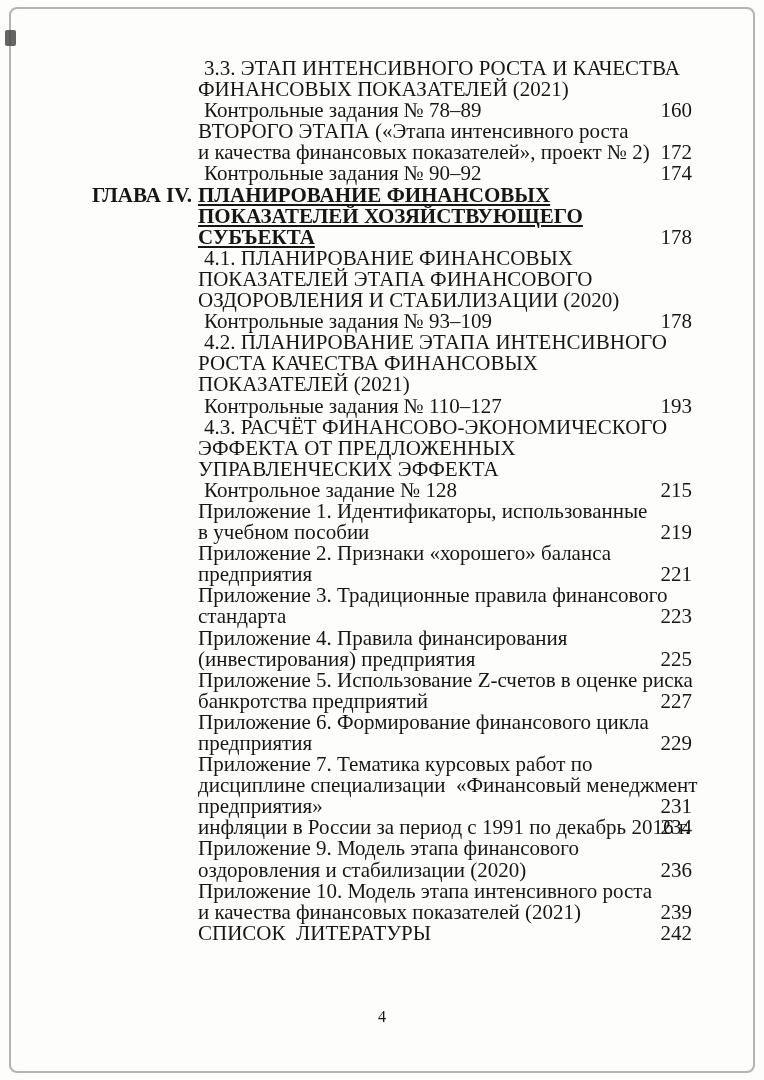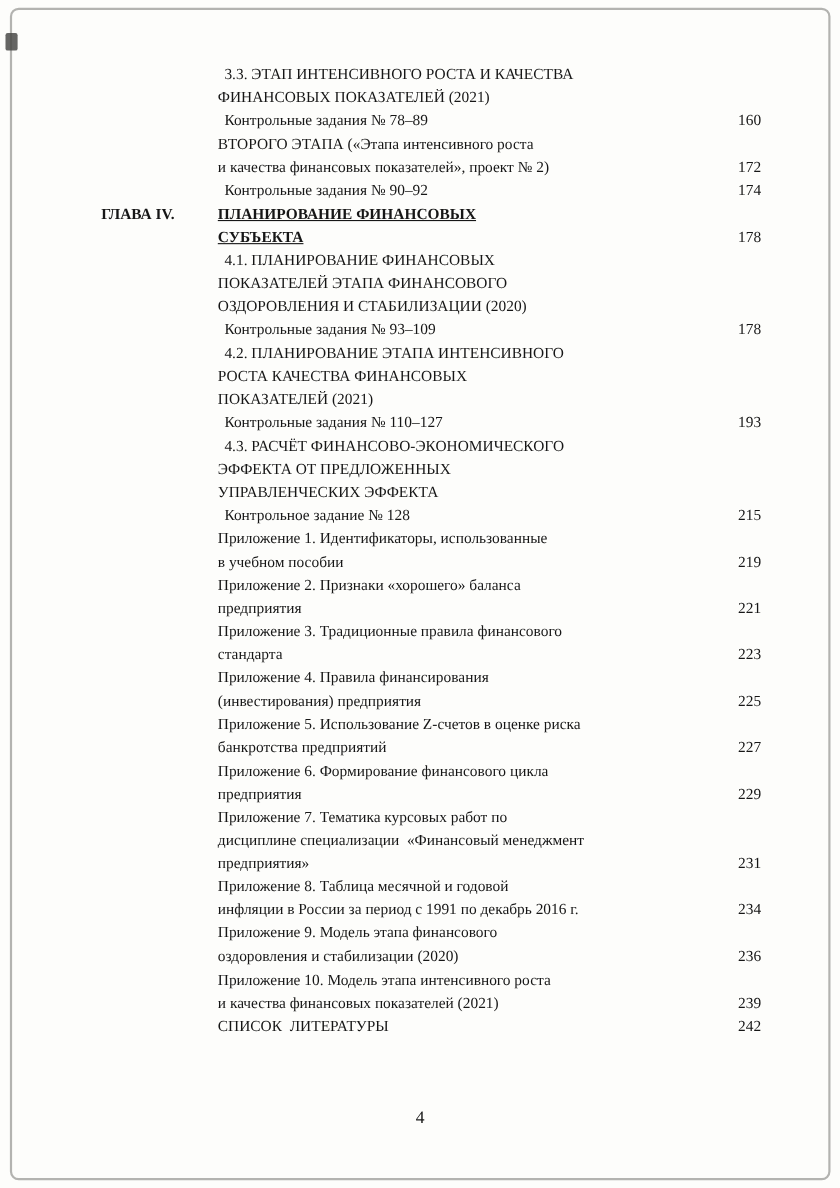--- a/index.html
+++ b/index.html
@@ -28,21 +28,21 @@
     width: 11px; height: 16px;
     background: #4a4a48;
     border-radius: 2px;
     opacity: .85;
   }
   .toc {
     position: absolute;
     top: 58px;
     left: 80px;
     width: 612px;
-    font-size: 14px;
+    font-size: 21px;
   }
   .toc-line {
     display: flex;
     align-items: baseline;
     line-height: 21.1px;
     height: 21.1px;
   }
   .toc-gutter {
     flex: 0 0 106px;
     font-weight: bold;
@@ -114,20 +114,25 @@
       <span class="toc-text">Контрольные задания № 90–92</span>
       <span class="toc-page">174</span>
     </div>
 
     <div class="toc-line bold">
       <span class="toc-gutter">ГЛАВА IV.</span>
       <span class="toc-text">ПЛАНИРОВАНИЕ ФИНАНСОВЫХ</span>
       <span class="toc-page"></span>
     </div>
 
+    <div class="toc-line bold">
+      <span class="toc-gutter"></span>
+      <span class="toc-text">ПОКАЗАТЕЛЕЙ ХОЗЯЙСТВУЮЩЕГО</span>
+      <span class="toc-page"></span>
+    </div>
 
     <div class="toc-line bold">
       <span class="toc-gutter"></span>
       <span class="toc-text">СУБЪЕКТА</span>
       <span class="toc-page">178</span>
     </div>
 
     <div class="toc-line indent">
       <span class="toc-gutter"></span>
       <span class="toc-text">4.1. ПЛАНИРОВАНИЕ ФИНАНСОВЫХ</span>
@@ -283,25 +288,20 @@
       <span class="toc-text">дисциплине специализации  «Финансовый менеджмент</span>
       <span class="toc-page"></span>
     </div>
 
     <div class="toc-line">
       <span class="toc-gutter"></span>
       <span class="toc-text">предприятия»</span>
       <span class="toc-page">231</span>
     </div>
 
-    <div class="toc-line">
-      <span class="toc-gutter"></span>
-      <span class="toc-text">Приложение 8. Таблица месячной и годовой</span>
-      <span class="toc-page"></span>
-    </div>
 
     <div class="toc-line">
       <span class="toc-gutter"></span>
       <span class="toc-text">инфляции в России за период с 1991 по декабрь 2016 г.</span>
       <span class="toc-page">234</span>
     </div>
 
     <div class="toc-line">
       <span class="toc-gutter"></span>
       <span class="toc-text">Приложение 9. Модель этапа финансового</span>

